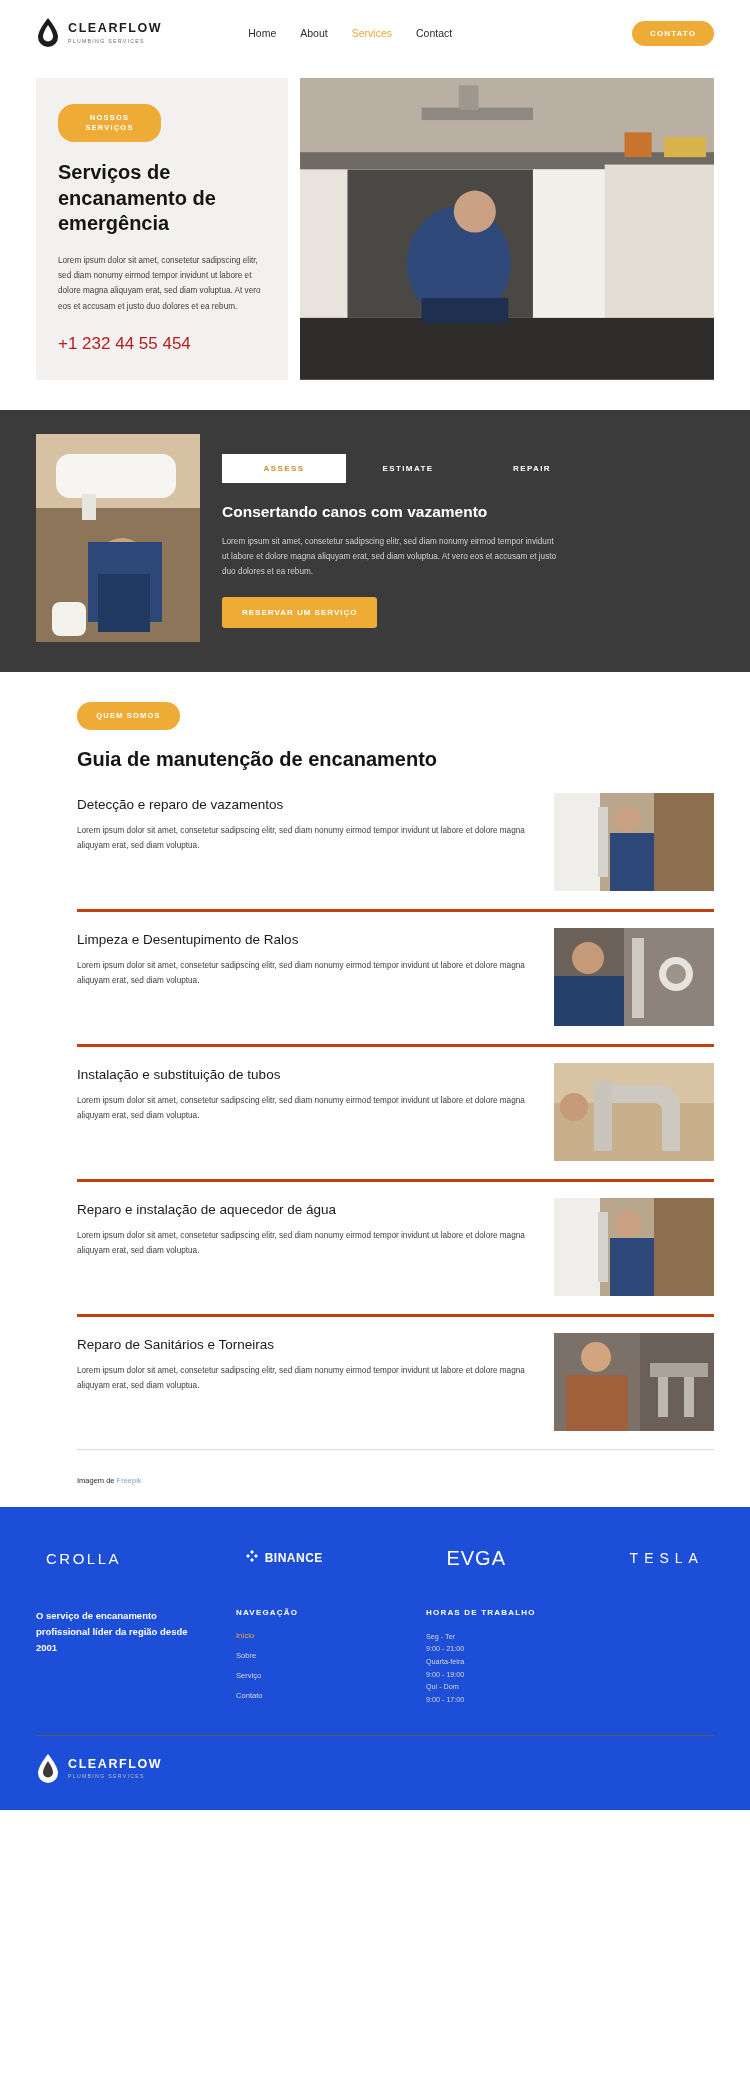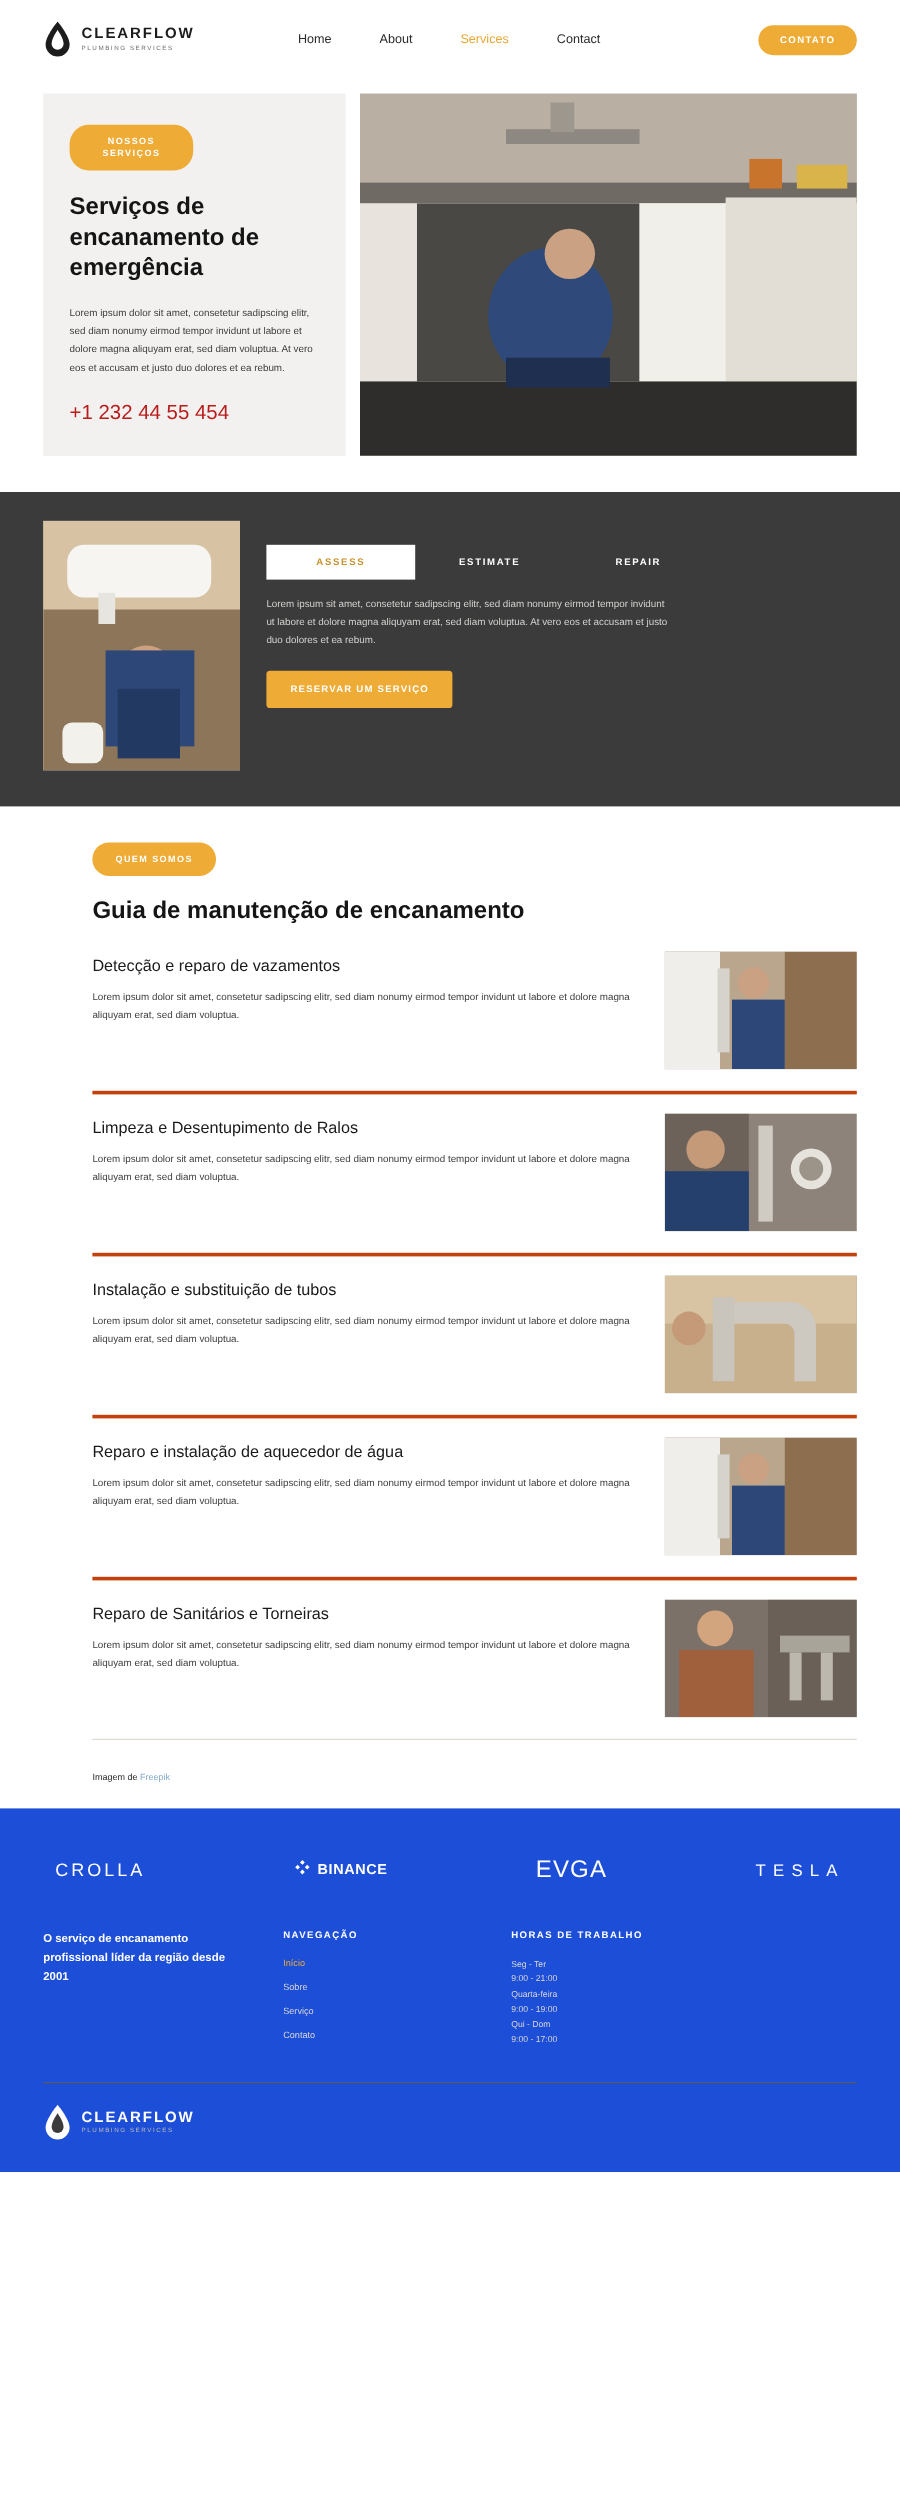--- a/index.html
+++ b/index.html
@@ -32,21 +32,21 @@
   .logo-drop svg { display: block; }
   .logo-text-wrap { display: flex; flex-direction: column; justify-content: center; }
   .logo-name {
     font-size: 12.5px; font-weight: bold; letter-spacing: 1.6px;
     color: #1c1c1c; line-height: 1.05; text-align: center;
   }
   .logo-sub {
     font-size: 5.2px; letter-spacing: 1.3px; color: #6b6b6b; margin-top: 2px;
   }
   .nav {
-    display: flex; gap: 40px; margin-left: 86px; align-items: center;
+    display: flex; gap: 24px; margin-left: 86px; align-items: center;
   }
   .nav a {
     font-size: 10.5px; color: #2b2b2b; text-decoration: none;
   }
   .nav a.active { color: #e8a838; }
   .cta-btn {
     margin-left: auto;
     background: #eeab36;
     color: #ffffff;
     border: none;
@@ -304,20 +304,21 @@
         <rect x="62" y="140" width="52" height="58" fill="#223a62"></rect>
         <rect x="16" y="168" width="34" height="34" rx="8" fill="#f3f1ec"></rect>
       </svg>
     </div>
     <div class="band-right">
       <div class="tabs">
         <button class="tab active">ASSESS</button>
         <button class="tab">ESTIMATE</button>
         <button class="tab">REPAIR</button>
       </div>
+      <div class="band-title">Consertando canos com vazamento</div>
       <div class="band-body">Lorem ipsum sit amet, consetetur sadipscing elitr, sed diam nonumy eirmod tempor invidunt ut labore et dolore magna aliquyam erat, sed diam voluptua. At vero eos et accusam et justo duo dolores et ea rebum.</div>
       <button class="band-btn">RESERVAR UM SERVIÇO</button>
     </div>
   </div>
 
   <div class="guide">
     <div class="pill">QUEM SOMOS</div>
     <div class="guide-title">Guia de manutenção de encanamento</div>
 
     <div class="guide-list">

